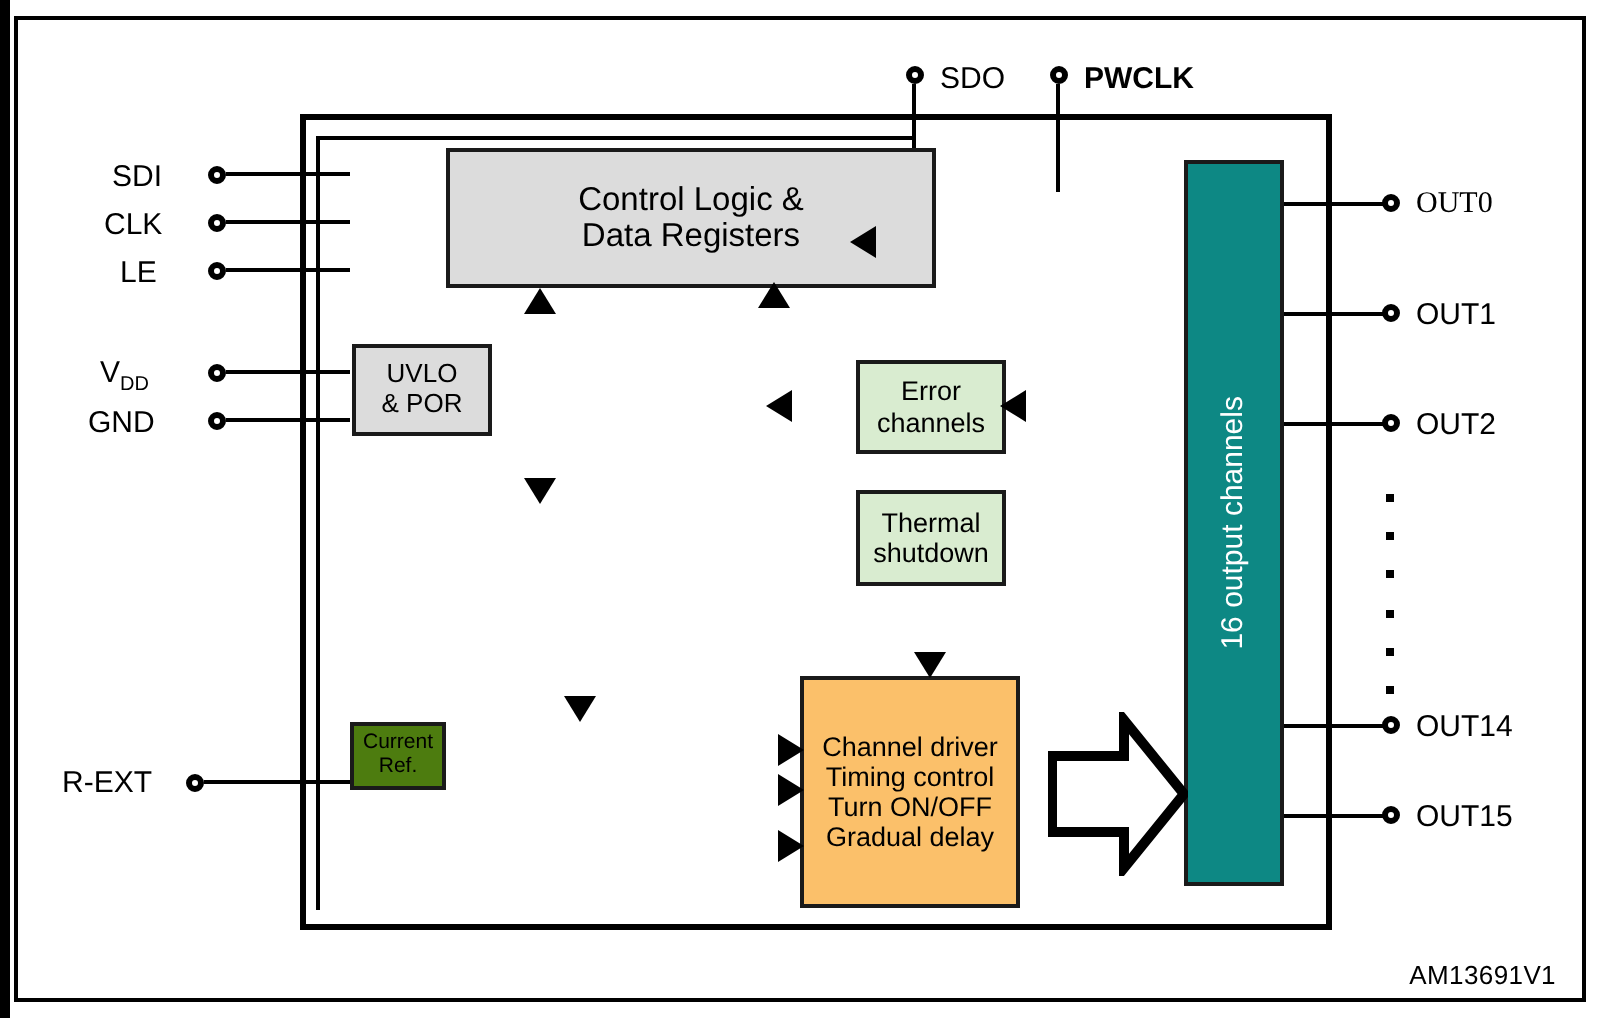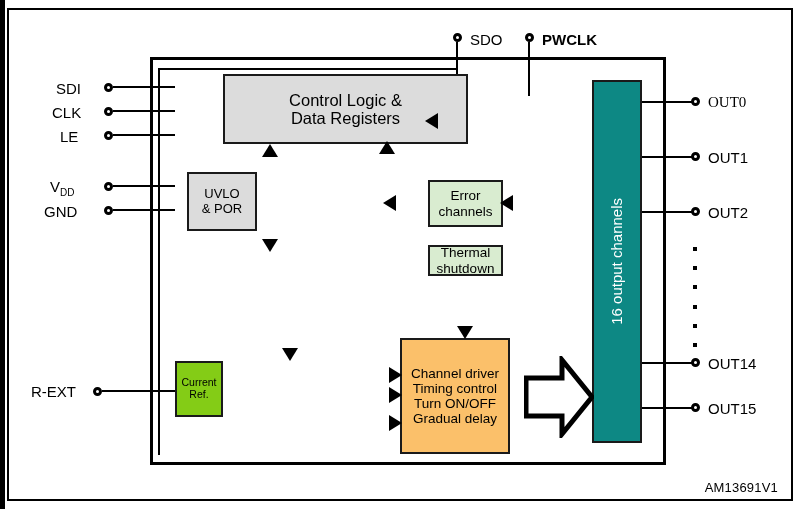--- a/index.html
+++ b/index.html
@@ -105,44 +105,44 @@
   <div class="lbl" style="left:542px;top:31px;font-weight:bold;">PWCLK</div>
   <div class="w wv" style="left:528px;top:42px;height:54px;"></div>
 
   <div class="blk" style="left:175px;top:74px;width:245px;height:70px;background:#dcdcdc;font-size:16.5px;margin-left:48px;">
     <div>
       <span>Control Logic &amp;</span>
       <span>Data Registers</span>
     </div>
   </div>
 
-  <div class="blk" style="left:187px;top:172px;width:70px;height:59px;background:#dcdcdc;font-size:13px;">
+  <div class="blk" style="left:176px;top:172px;width:70px;height:46px;background:#dcdcdc;font-size:13px;">
     <div>
       <span>UVLO</span>
       <span>&amp; POR</span>
     </div>
   </div>
 
 
 
   <div class="blk" style="left:428px;top:180px;width:75px;height:47px;background:#d9ecd0;font-size:13.5px;">
     <div>
       <span>Error</span>
       <span>channels</span>
     </div>
   </div>
 
-  <div class="blk" style="left:428px;top:245px;width:75px;height:31px;background:#d9ecd0;font-size:13.5px;">
+  <div class="blk" style="left:428px;top:245px;width:75px;height:48px;background:#d9ecd0;font-size:13.5px;">
     <div>
       <span>Thermal</span>
       <span>shutdown</span>
     </div>
   </div>
 
-  <div class="blk" style="left:175px;top:361px;width:48px;height:56px;background:#84cc16;font-size:10.5px;">
+  <div class="blk" style="left:175px;top:361px;width:48px;height:34px;background:#4d7c0f;font-size:10.5px;">
     <div>
       <span>Current</span>
       <span>Ref.</span>
     </div>
   </div>
 
 
   <div class="blk" style="left:400px;top:338px;width:110px;height:116px;background:#fbc06a;font-size:13.5px;">
     <div>
       <span>Channel driver</span>

